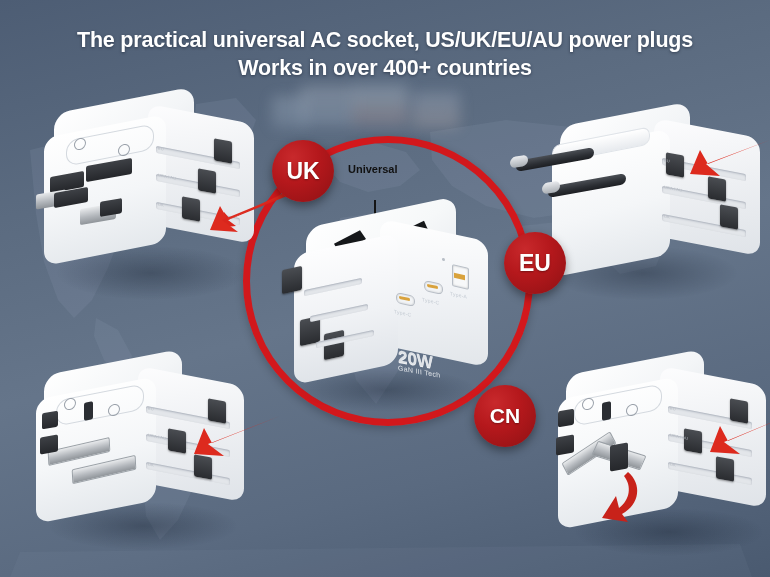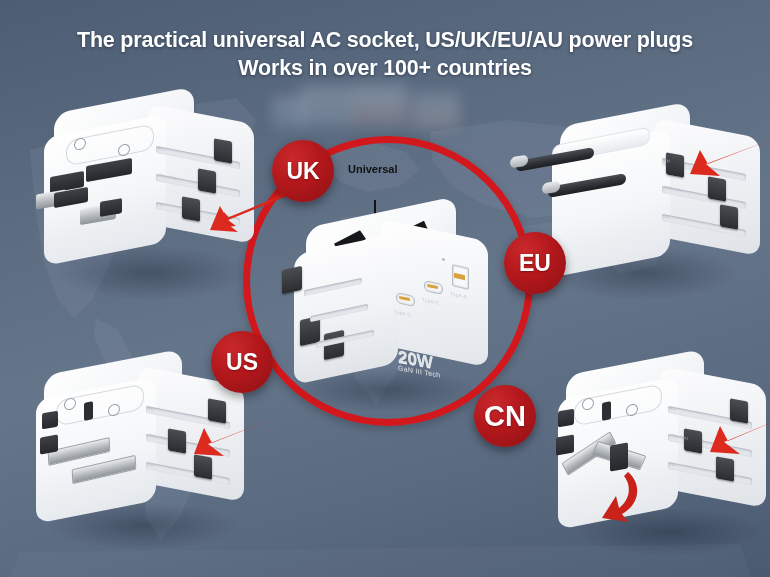--- a/index.html
+++ b/index.html
@@ -29,21 +29,21 @@
 
   
   .badge{position:absolute;border-radius:50%;
     background:radial-gradient(circle at 34% 28%,#c8292c 0%,#b5181c 42%,#8e1114 100%);
     color:#fff;font-weight:bold;display:flex;align-items:center;justify-content:center;
     box-shadow:0 4px 10px rgba(0,0,0,.38);text-shadow:0 1px 2px rgba(0,0,0,.35);}
   .b-uk{left:272px;top:140px;width:62px;height:62px;font-size:23px;}
   .b-eu{left:504px;top:232px;width:62px;height:62px;font-size:23px;}
   .b-us{left:211px;top:331px;width:62px;height:62px;font-size:23px;}
   .b-au{left:437px;top:404px;width:62px;height:62px;font-size:23px;z-index:3;}
-  .b-cn{left:474px;top:385px;width:62px;height:62px;font-size:29px;z-index:4;justify-content:center;}
+  .b-cn{left:474px;top:385px;width:62px;height:62px;font-size:21px;z-index:4;justify-content:center;}
 
   
   .callout{position:absolute;left:348px;top:160px;width:120px;
     color:#111;font-size:11px;line-height:18.5px;font-weight:bold;}
   .callout .l2{display:block;}
   .leader{position:absolute;left:374px;top:200px;width:2px;height:53px;background:#141414;}
 
   
   .adapter{position:absolute;}
   .face{position:absolute;}
@@ -99,21 +99,21 @@
     </svg>
 
     <div class="flagghost" style="left:300px;top:86px;width:54px;height:40px;background:linear-gradient(180deg,#c7ced8,#9fb0c4);"></div>
     <div class="flagghost" style="left:352px;top:84px;width:56px;height:42px;background:linear-gradient(180deg,#b8c6d6 0%,#d2d7de 38%,#c5a9a4 70%,#b09aa0 100%);"></div>
     <div class="flagghost" style="left:412px;top:92px;width:48px;height:36px;background:linear-gradient(180deg,#aebdd0,#c9b5ae);"></div>
     <div class="flagghost" style="left:272px;top:96px;width:34px;height:32px;background:linear-gradient(180deg,#b6c4d4,#96a8bd);"></div>
   </div>
 
   <div class="title">
     <span>The practical universal AC socket, US/UK/EU/AU power plugs</span>
-    <span class="l2">Works in over 100+ countries</span>
+    <span class="l2">Works in over 400+ countries</span>
   </div>
 
   <div class="ring"></div>
 
   <div class="adapter" style="left:30px;top:96px;width:235px;height:200px;">
     <div class="shadow-soft" style="left:26px;top:150px;width:190px;height:54px;"></div>
 
     <div class="face" style="left:24px;top:4px;width:140px;height:66px;background:linear-gradient(150deg,#ffffff 0%,#f3f5f7 60%,#e6e9ed 100%);
       border-radius:16px;transform:skewY(-11deg);box-shadow:0 -1px 1px rgba(255,255,255,.8) inset;"></div>
 
@@ -327,20 +327,17 @@
   <div class="callout">
     <span>Universal</span>
   </div>
 
   <div class="badge b-uk">
     <span>UK</span>
   </div>
   <div class="badge b-eu">
     <span>EU</span>
   </div>
-  <div class="badge b-us">
-    <span>US</span>
-  </div>
   <div class="badge b-cn">
     <span>CN</span>
   </div>
 
 </div>
 
 </body></html>

